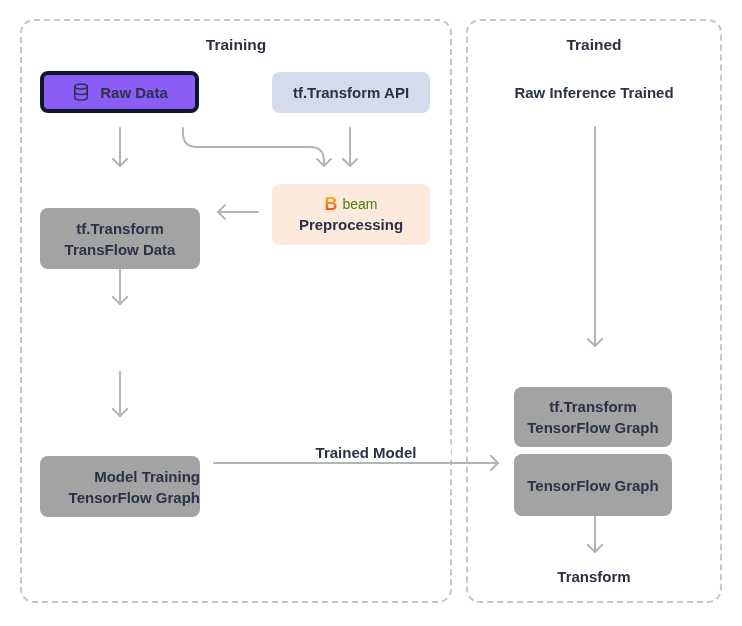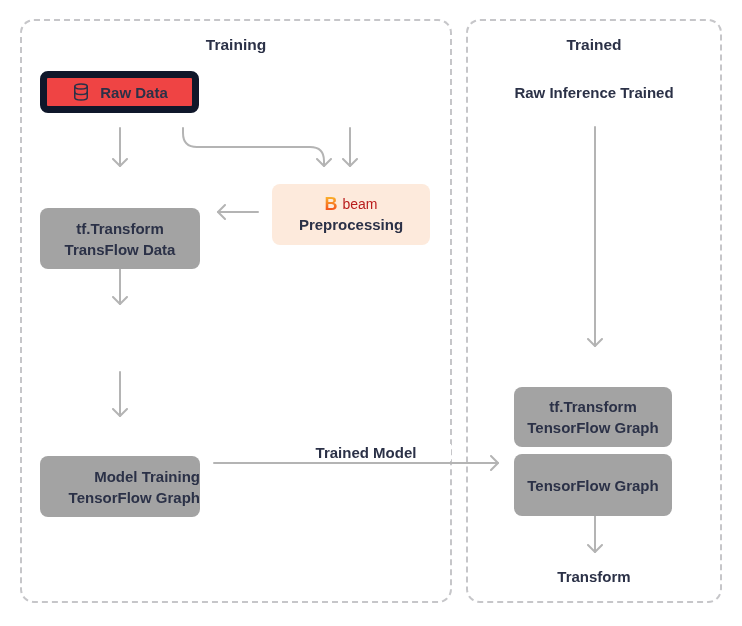--- a/index.html
+++ b/index.html
@@ -44,42 +44,42 @@
     display: flex;
     flex-direction: column;
     align-items: center;
     justify-content: center;
     font-size: 15px;
     font-weight: bold;
     line-height: 21px;
     text-align: center;
     z-index: 2;
   }
-  .node-white { background: #ef4444; border: 7px solid #0f172a; }
+  .node-white { background: #8b5cf6; border: 4px solid #0f172a; }
   .node-gray  { background: #a3a3a3; margin-top: 23px; }
   .node-blue  { background: #d4dcec; }
   .node-peach { background: #fdeadc; }
   .icon-row { display: flex; align-items: center; gap: 9px; }
   .db-icon { display: flex; align-items: center; }
   .db-icon svg { display: block; }
   .beam-row { display: flex; align-items: center; gap: 5px; margin-bottom: 1px; }
   .beam-b {
     font-size: 18px;
     font-weight: 800;
     line-height: 18px;
     background: linear-gradient(180deg, #fcbf2e 0%, #f4571c 80%);
     -webkit-background-clip: text;
     background-clip: text;
     -webkit-text-fill-color: transparent;
   }
   .beam-word {
     font-size: 14px;
     font-weight: 500;
     line-height: 16px;
-    color: #b91c1c;
+    color: #4d7c0f;
   }
   .floating-label {
     position: absolute;
     font-size: 15px;
     font-weight: bold;
     text-align: center;
     z-index: 2;
   }
   .lbl-raw-inference { left: 466px; top: 84px; width: 256px; }
   .lbl-prediction    { left: 466px; top: 568px; width: 256px; }
@@ -121,20 +121,23 @@
         <svg width="20" height="20" viewBox="0 0 24 24" fill="none" stroke="#2b3147" stroke-width="1.8" stroke-linecap="round">
           <ellipse cx="12" cy="5.5" rx="7.5" ry="3"></ellipse>
           <path d="M4.5 5.5 V12 c0 1.66 3.36 3 7.5 3 s7.5 -1.34 7.5 -3 V5.5"></path>
           <path d="M4.5 12 V18.5 c0 1.66 3.36 3 7.5 3 s7.5 -1.34 7.5 -3 V12"></path>
         </svg>
       </span>
       <span>Raw Data</span>
     </div>
   </div>
 
+  <div class="node node-blue" style="left:272px; top:72px; width:158px; height:41px;">
+    <span>tf.Transform API</span>
+  </div>
 
   <div class="node node-peach" style="left:272px; top:184px; width:158px; height:61px;">
     <div class="beam-row">
       <span class="beam-b">B</span>
       <span class="beam-word">beam</span>
     </div>
     <span>Preprocessing</span>
   </div>
 
   <div class="node node-gray" style="left:40px; top:185px; width:160px; height:61px;">

